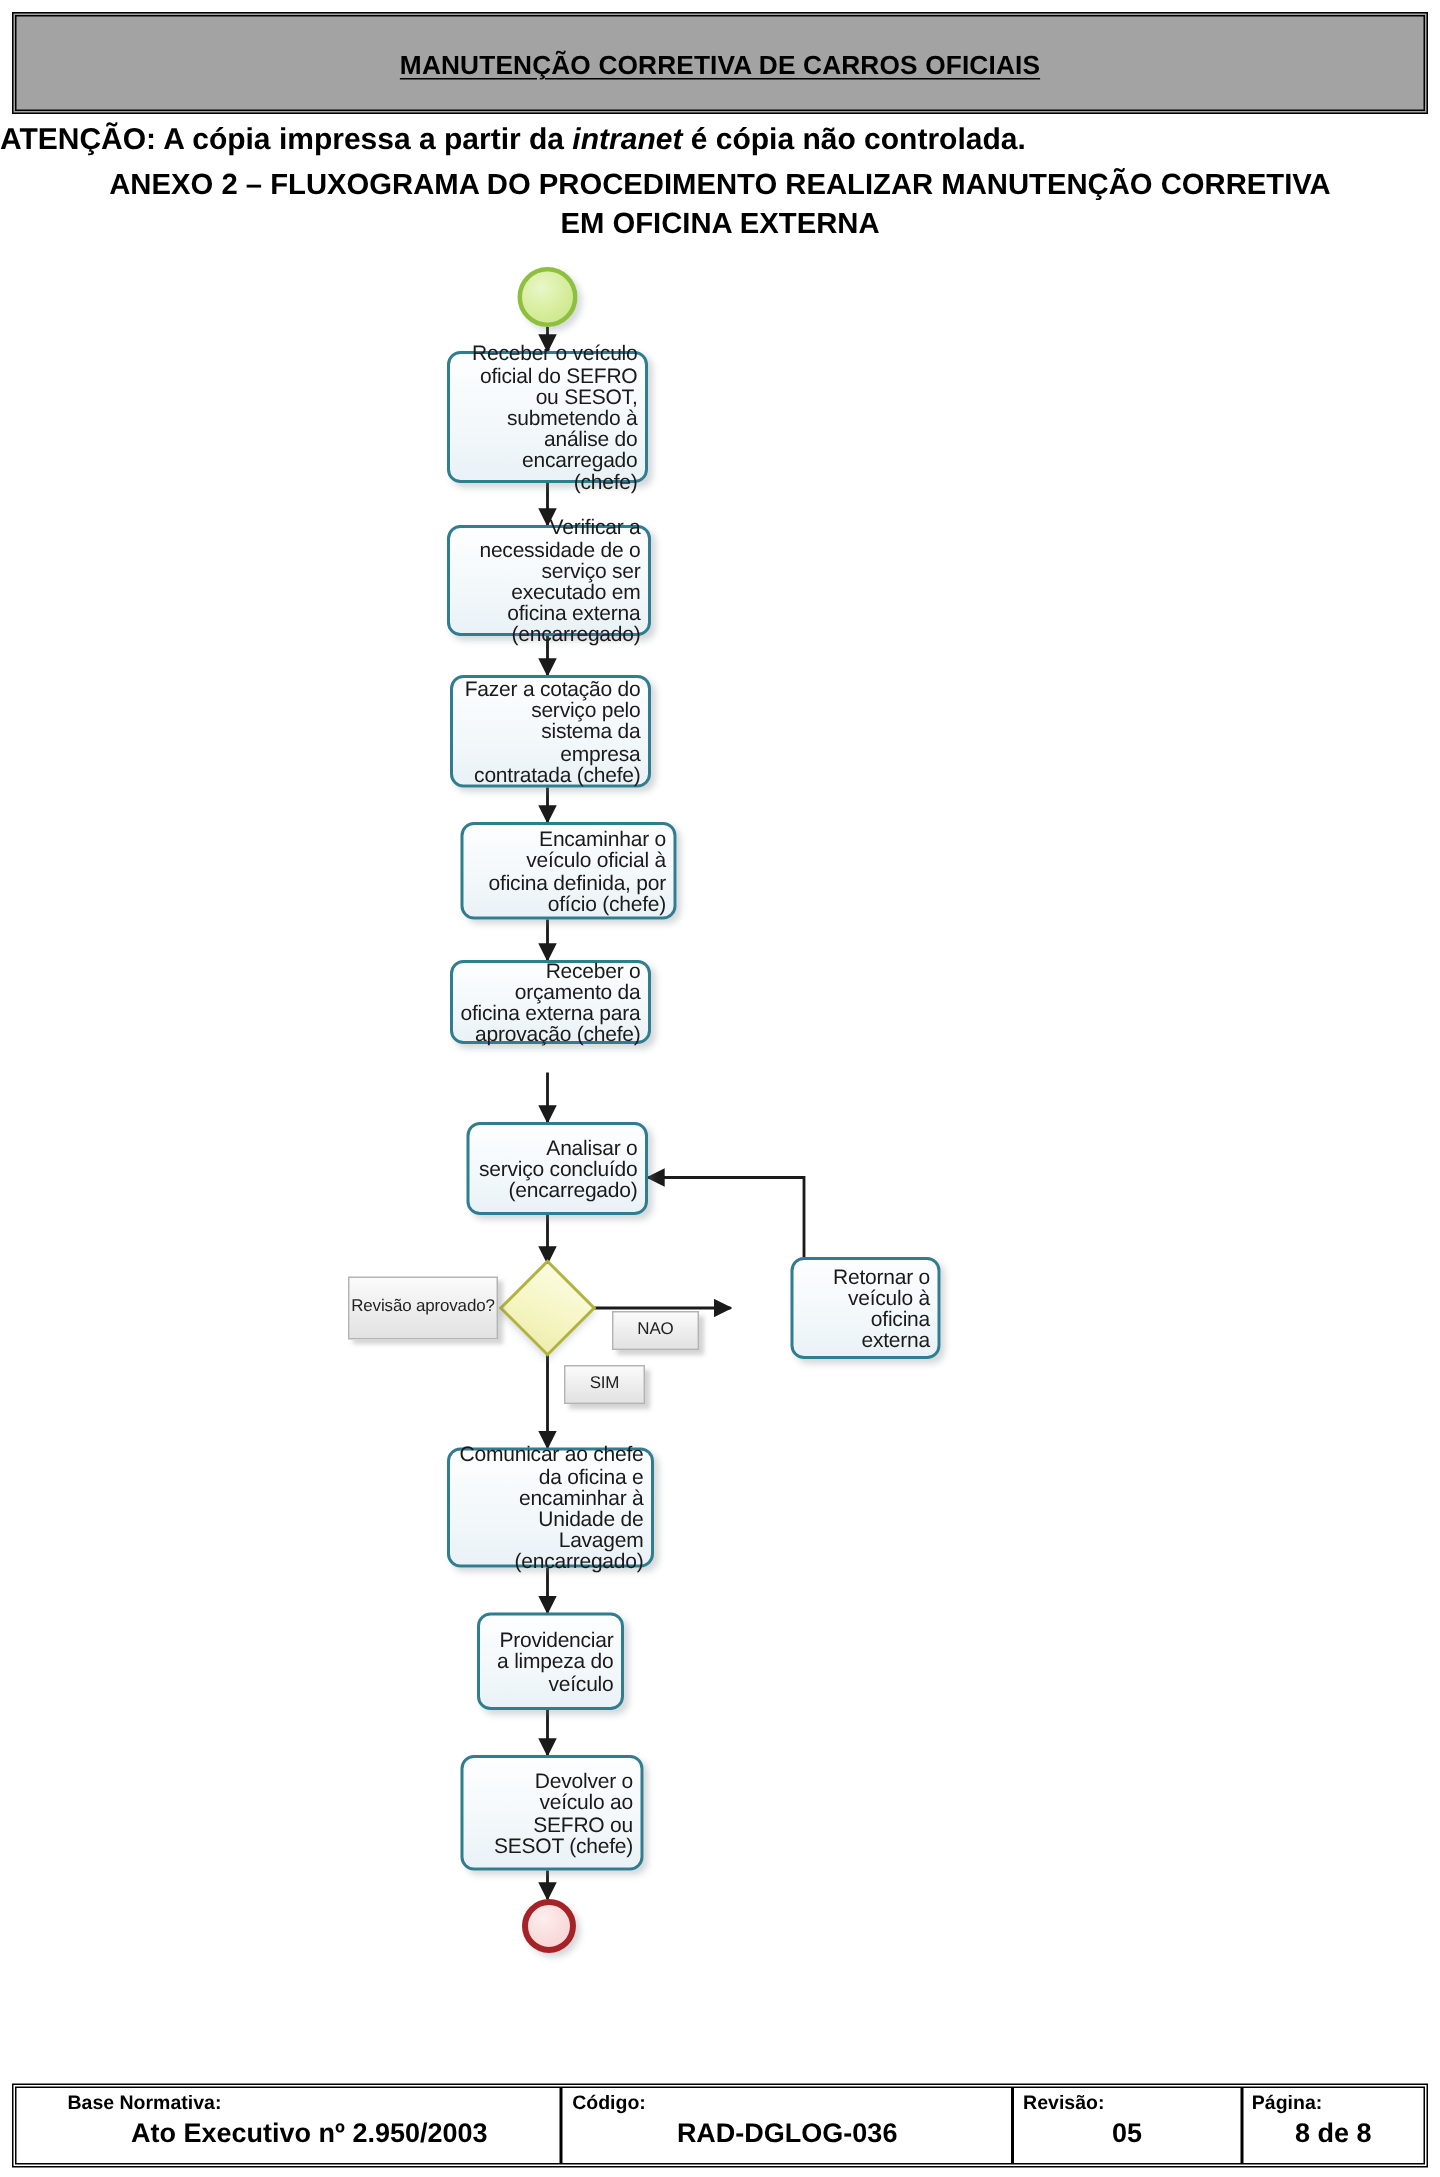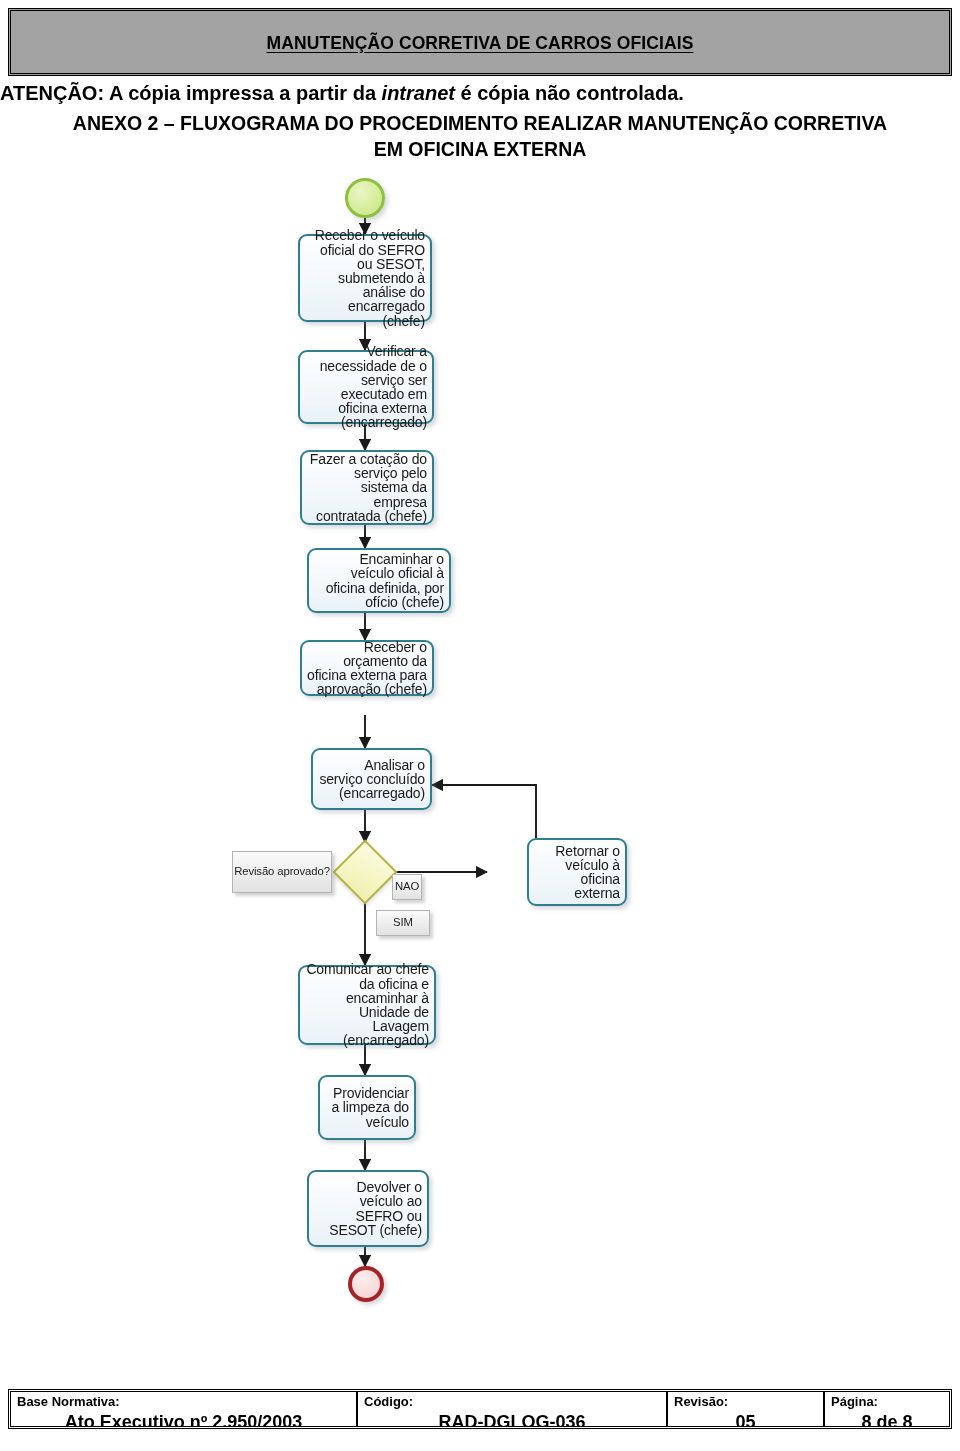--- a/index.html
+++ b/index.html
@@ -147,25 +147,26 @@
     height: 1160px;
     pointer-events: none;
   }
 
   
   .footer-table {
     position: absolute;
     left: 8px;
     top: 1389px;
     width: 944px;
-    height: 40px;
+    height: 56px;
     box-sizing: border-box;
     border: 3px double #000000;
     display: flex;
     background: #ffffff;
+    padding-left: 28px;
   }
   .footer-cell {
     box-sizing: border-box;
     border-right: 2px solid #000000;
     padding: 2px 6px 2px 6px;
     position: relative;
     overflow: hidden;
   }
   .footer-cell:last-child {
     border-right: none;
@@ -263,21 +264,21 @@
   <div class="node" style="left:311px; top:578px; width:121px; height:62px;">
     <span>Analisar o serviço concluído (encarregado)</span>
   </div>
 
   <div class="decision" style="left:342px; top:679px; width:46px; height:46px;"></div>
 
   <div class="tag" style="left:232px; top:681px; width:100px; height:42px;">
     <span>Revisão aprovado?</span>
   </div>
 
-  <div class="tag" style="left:392px; top:704px; width:30px; height:26px;text-align:right;">
+  <div class="tag" style="left:408px; top:704px; width:58px; height:26px;text-align:right;">
     <span>NAO</span>
   </div>
 
   <div class="tag" style="left:376px; top:740px; width:54px; height:26px;">
     <span>SIM</span>
   </div>
 
   <div class="node" style="left:488px; top:668px; width:100px; height:68px;margin-left:39px;">
     <span>Retornar o veículo à oficina externa</span>
   </div>

